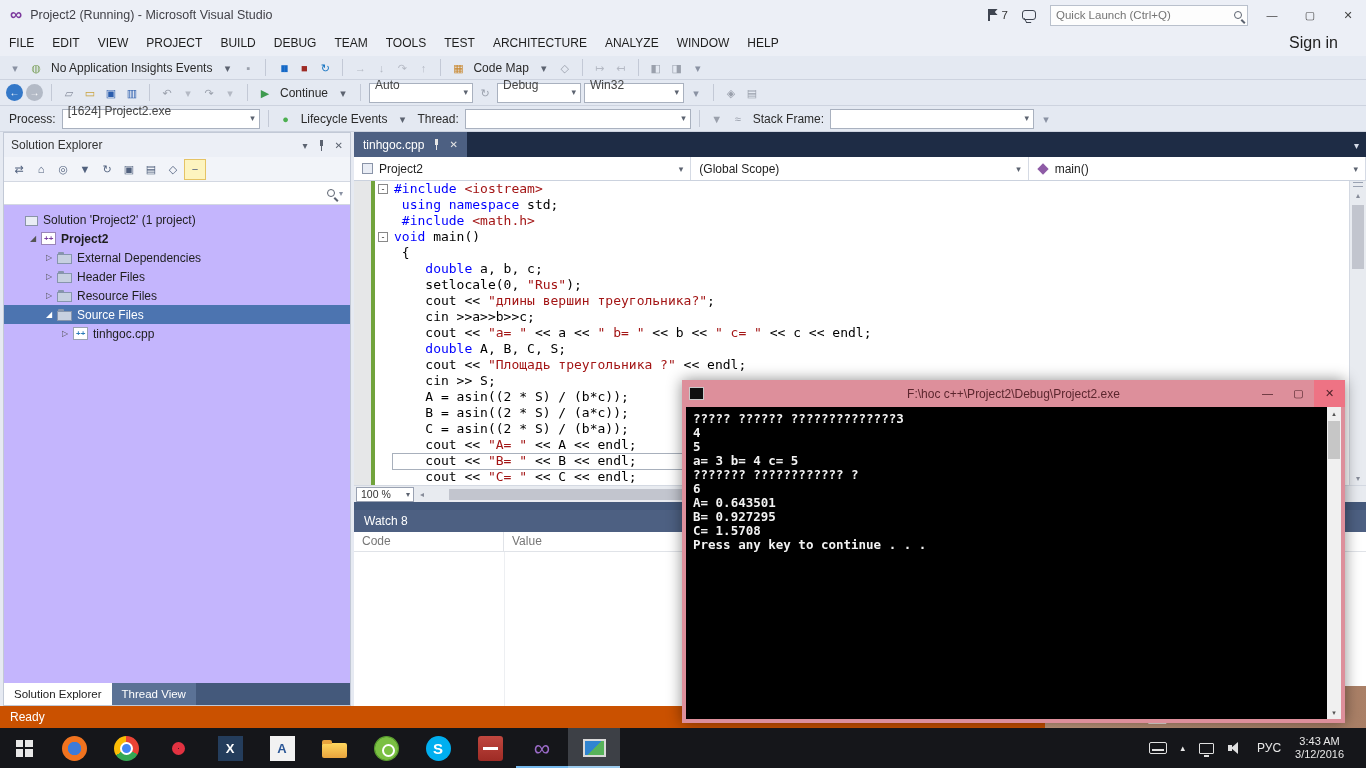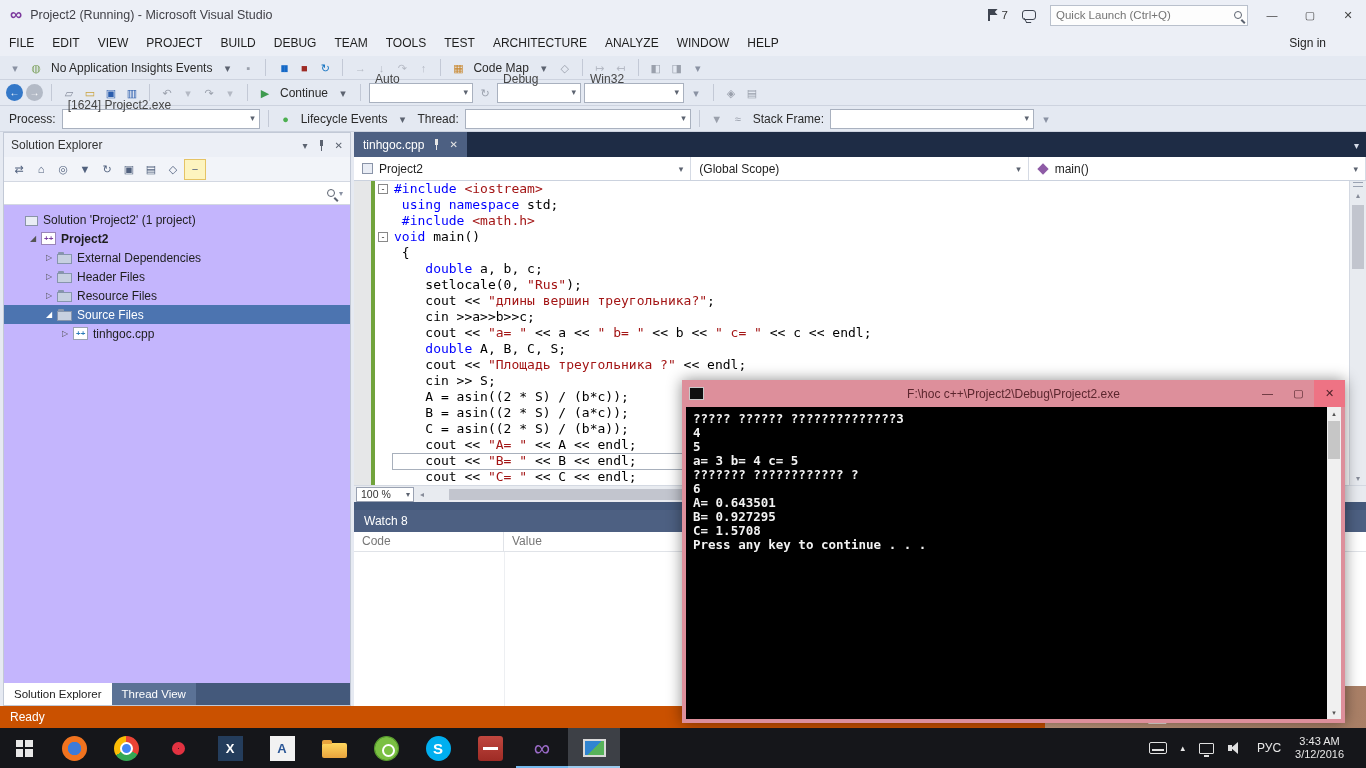--- a/index.html
+++ b/index.html
@@ -20,30 +20,30 @@
   .feedback-icon { width:14px; height:10px; border:1.5px solid #3E4450; border-radius:3px; position:relative; margin:0 4px; }
   .feedback-icon::after { content:''; position:absolute; left:2px; bottom:-4px; width:4px; height:4px; border-left:1.5px solid #3E4450; border-bottom:1.5px solid #3E4450; transform:skewX(30deg); background:transparent; }
   .quick-launch { width:198px; height:21px; background:#FDFDFD; border:1px solid #B9C0CC; display:flex; align-items:center; padding:0 5px; }
   .quick-launch input { border:none; outline:none; background:transparent; font:11.5px "Liberation Sans",sans-serif; color:#777; width:160px; }
   .mag-icon { width:8px; height:8px; border:1.5px solid #5C6370; border-radius:50%; position:relative; margin-left:auto; }
   .mag-icon::after { content:''; position:absolute; left:7px; top:7px; width:5px; height:1.5px; background:#5C6370; transform:rotate(45deg); transform-origin:0 0; }
   .winbtn { width:28px; height:22px; text-align:center; line-height:22px; font-size:11px; color:#444; }
 
   .menubar { position:absolute; left:0; top:30px; right:0; height:26px; background:#ECEFF6; display:flex; align-items:center; font-size:12px; color:#1E1E1E; }
   .menu-item { padding:0 9px; line-height:26px; }
-  .signin { margin-left:auto; padding-right:40px; font-size:12px; color:#1E1E1E; }
+  .signin { margin-left:auto; padding-right:28px; font-size:16px; color:#1E1E1E; }
 
   .toolbar { position:absolute; left:0; right:0; display:flex; align-items:center; gap:3px; padding:0 6px; background:#E4E9F2; border-bottom:1px solid #CDD3DF; }
   .t1 { top:56px; height:24px; } .t2 { top:80px; height:26px; } .t3 { top:106px; height:26px; }
   .ticon { min-width:18px; text-align:center; font-size:11px; line-height:18px; white-space:nowrap; }
   .ticon.pause-glyph { font-size:9px; letter-spacing:-2px; }
   .tcircle { width:17px; height:17px; min-width:17px; border-radius:50%; line-height:17px; font-size:10px; }
   .tsep { width:1px; height:17px; background:#C3C9D6; margin:0 5px; }
   .tlabel { color:#2A2A2A; font-size:12px; margin:0 3px; white-space:nowrap; }
-  .tcombo { position:relative; height:20px; border:1px solid #A9B1BF; background:#FFF; display:inline-flex; align-items:flex-end; padding:0 16px 16px 5px; font-size:12px; }
+  .tcombo { position:relative; height:20px; border:1px solid #A9B1BF; background:#FFF; display:inline-flex; align-items:center; padding:0 16px 16px 5px; font-size:12px; }
   .tcombo::after { content:"▾"; position:absolute; right:4px; top:3px; font-size:9px; color:#5C6370; }
   .tcombo-val { color:#444; white-space:nowrap; overflow:hidden; }
 
   
   .sol-exp { position:absolute; left:3px; top:132px; width:348px; height:574px; background:#c4b5fd; border:1px solid #C2C9D6; }
   .se-header { height:24px; background:#ECEFF6; display:flex; align-items:center; padding:0 7px; font-size:12px; color:#333; }
   .se-hicons { margin-left:auto; display:flex; align-items:center; gap:9px; color:#5C6370; }
   .se-hicons .hic { font-size:10px; }
   .pin-icon { width:9px; height:11px; position:relative; display:inline-block; }
   .pin-icon::before { content:''; position:absolute; left:3px; top:0; width:3px; height:6px; background:#5C6370; }

